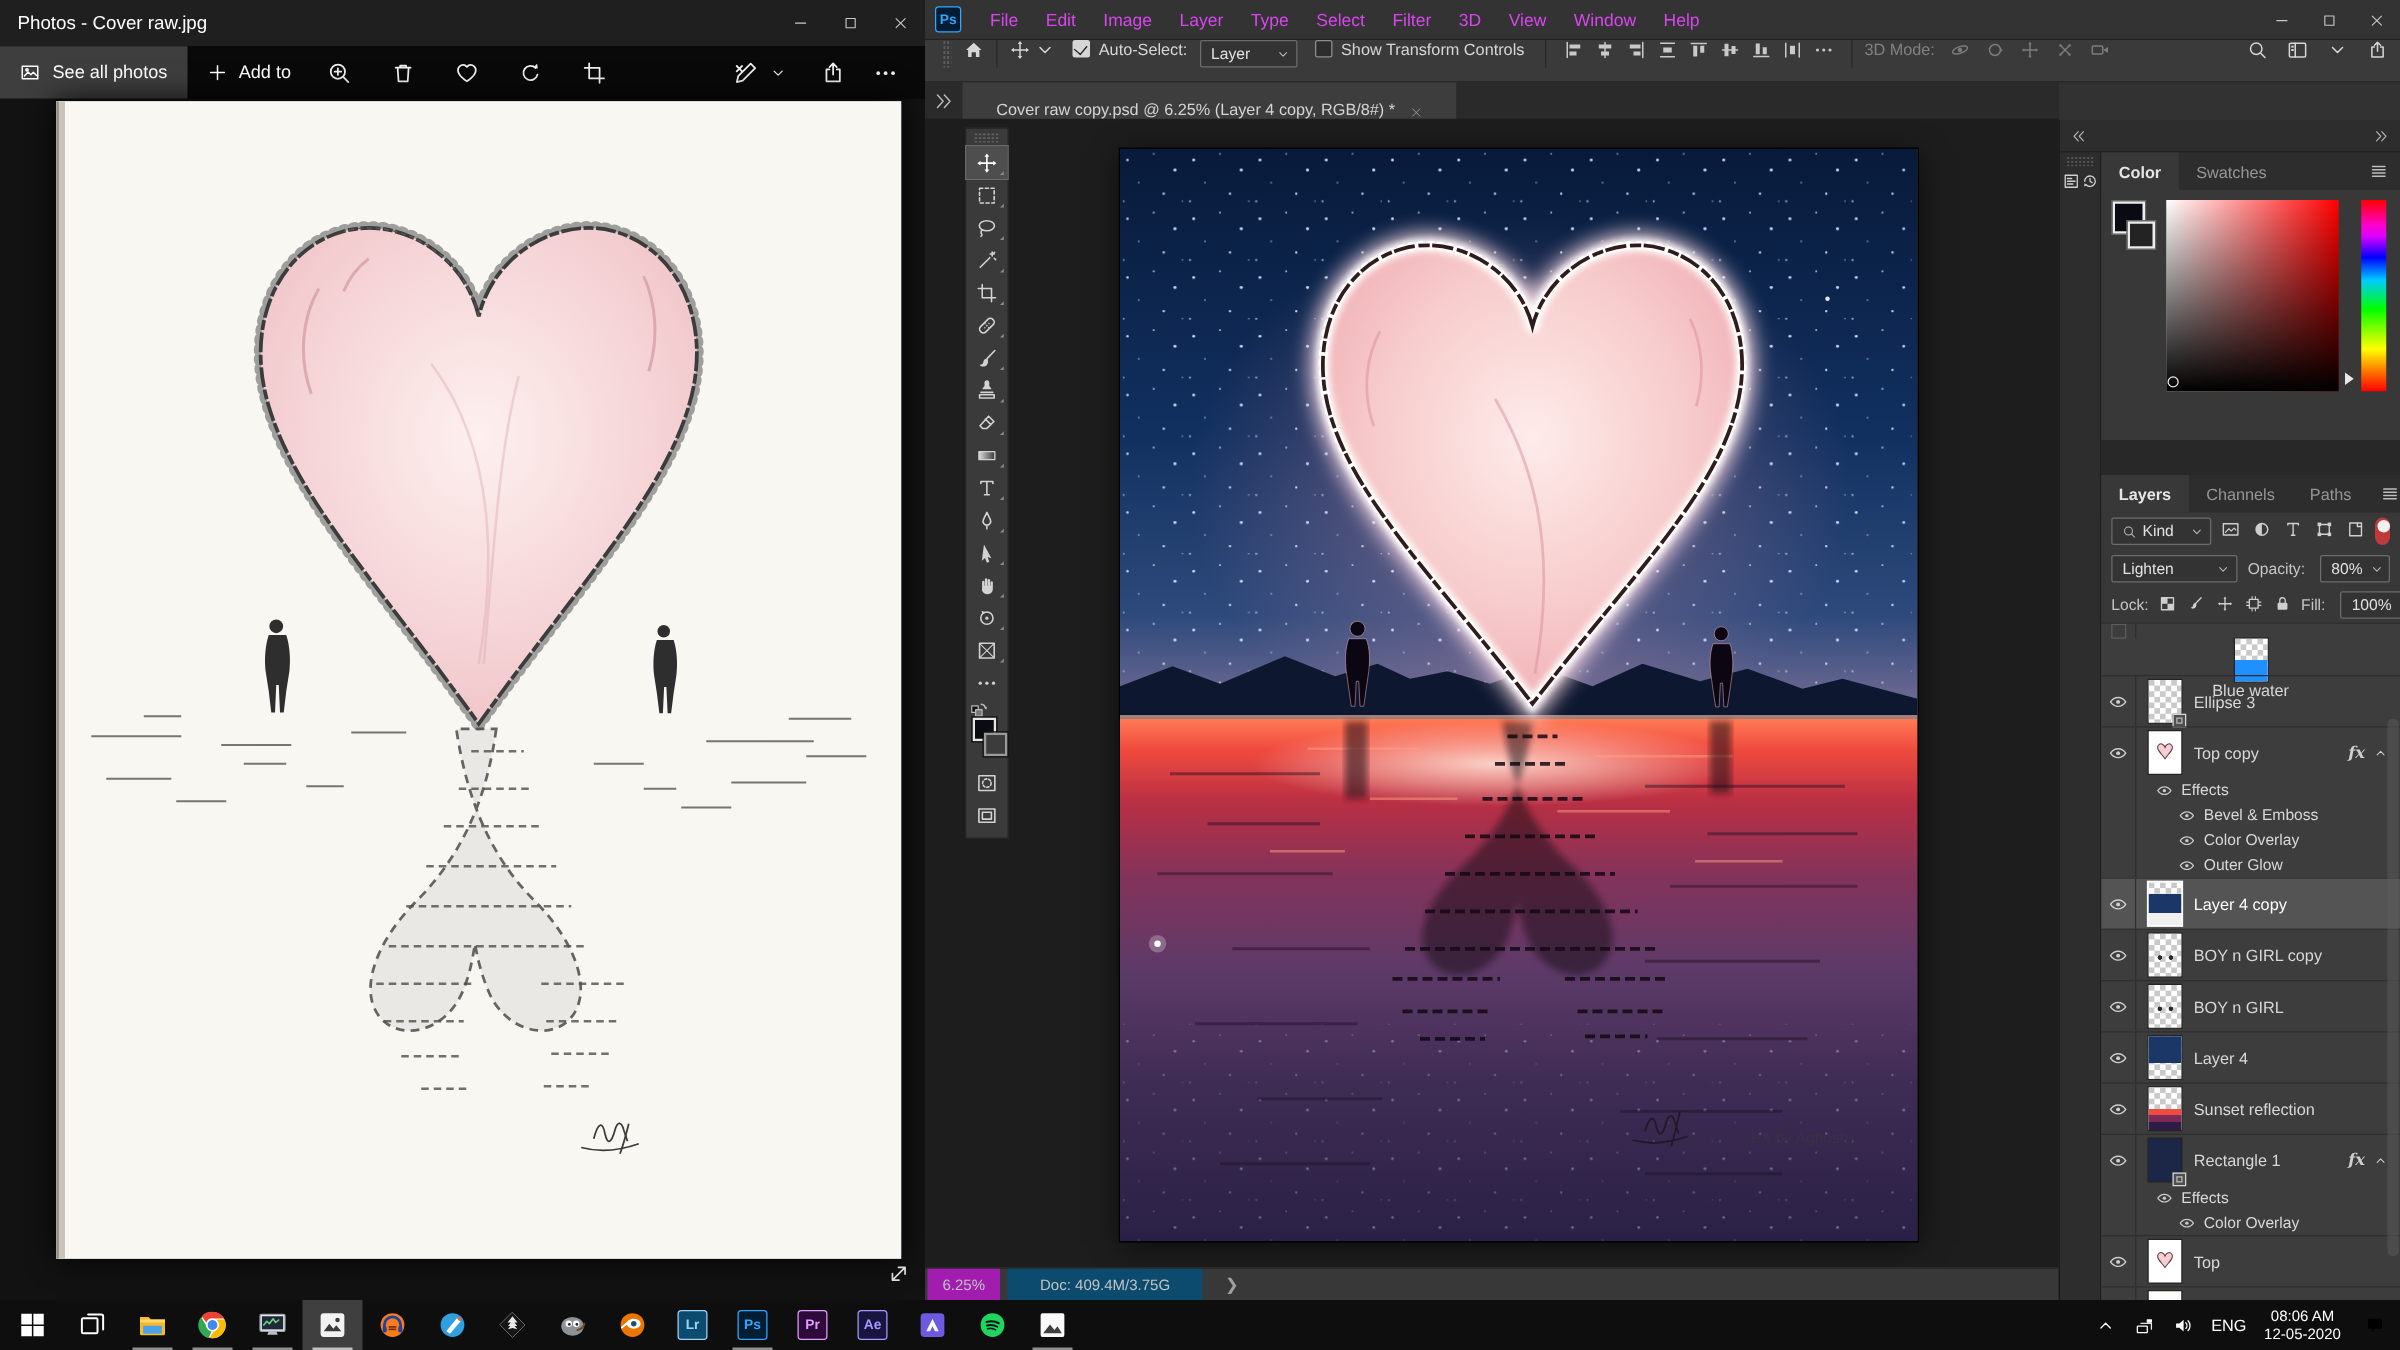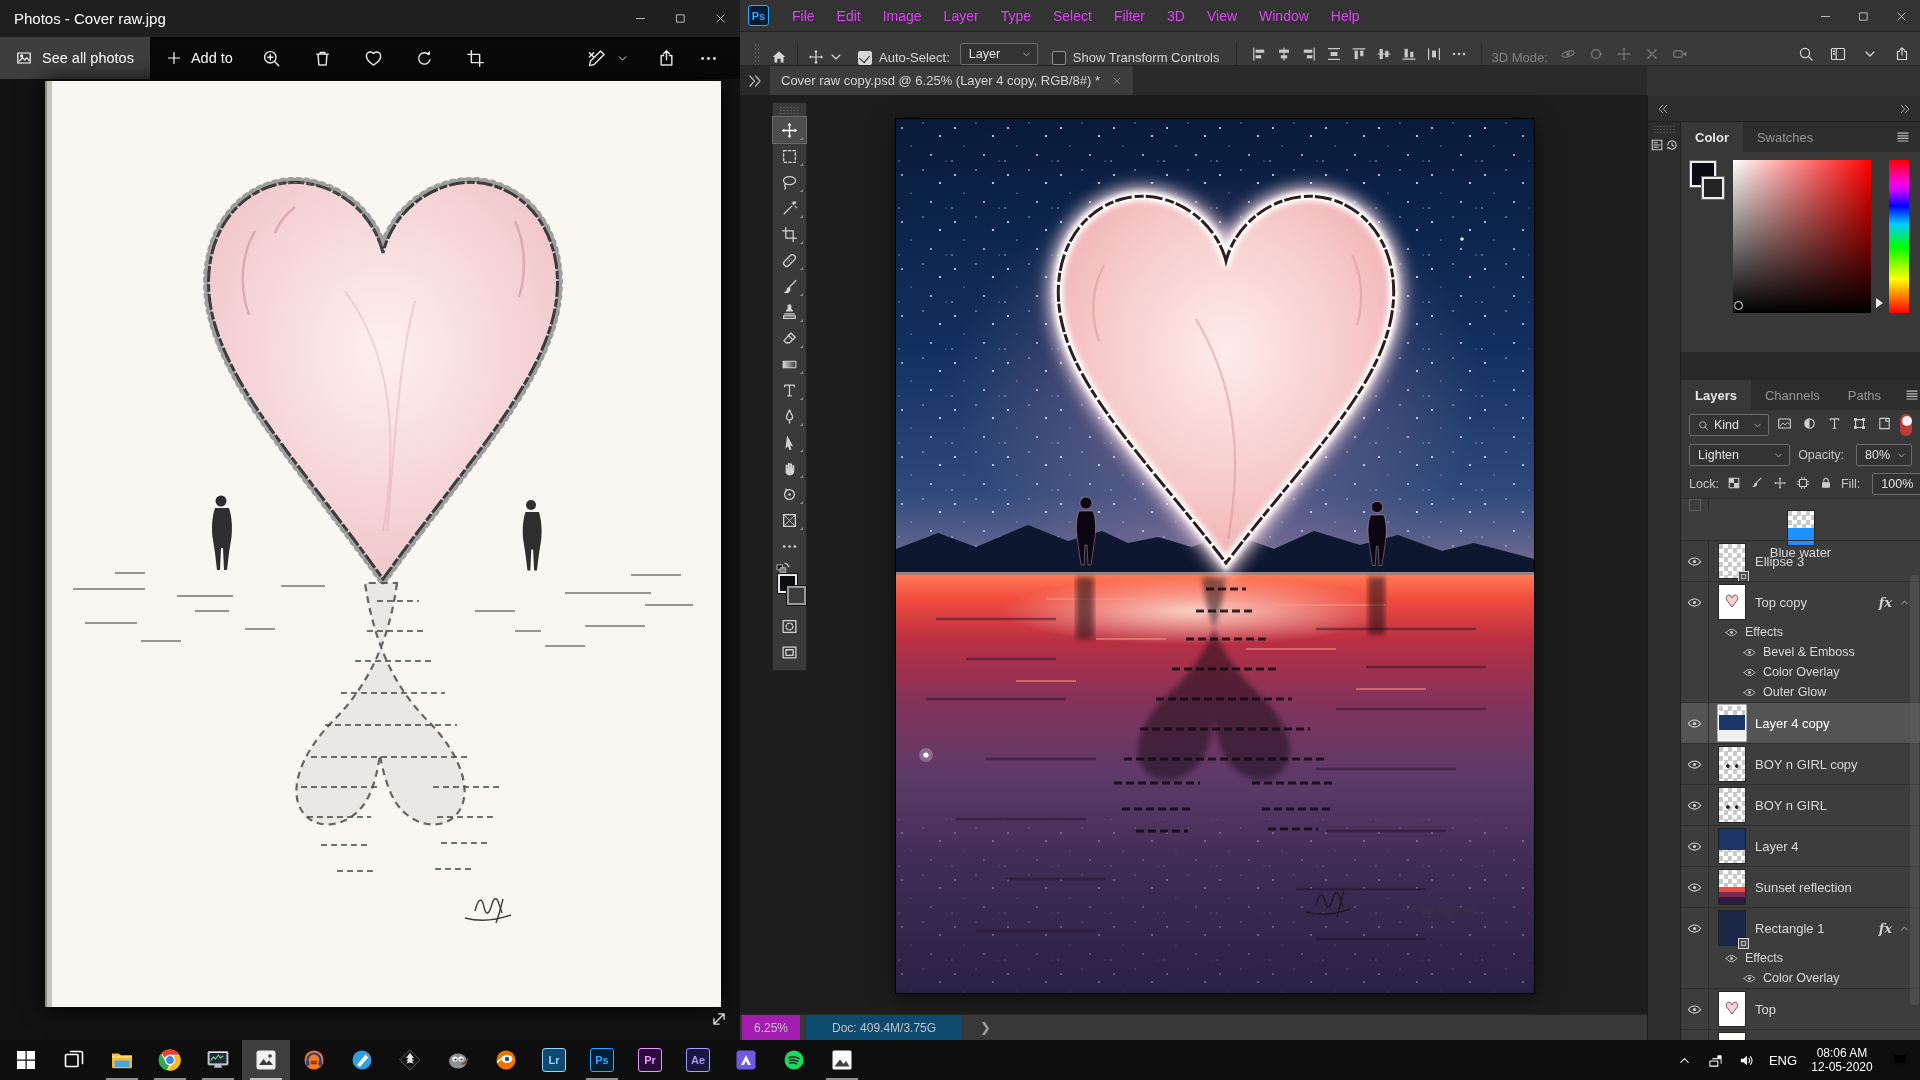--- a/index.html
+++ b/index.html
@@ -29,36 +29,36 @@
   .pw-resize svg{width:18px;height:18px;}
 
   
   #ps-window{position:absolute;left:740px;top:0;width:1180px;height:1040px;background:#323232;}
   .ps-menubar{position:relative;height:32px;background:#333;display:flex;align-items:center;border-bottom:1px solid #222;}
   .ps-logo{width:21px;height:21px;margin:0 4px 0 8px;background:#001d34;border:1.5px solid #31a8ff;border-radius:3px;color:#31a8ff;font-size:11px;font-weight:bold;display:flex;align-items:center;justify-content:center;}
   #ps-menus{display:flex;margin-left:8px;}
   .menu-item{padding:0 11px;font-size:14px;color:#d946ef;line-height:32px;}
   .ps-ctrls{position:absolute;right:0;top:0;height:32px;display:flex;}
   .ps-ctrls .wc{height:32px;width:38px;}
-  .ps-options{height:34px;background:#3a3a3a;border-bottom:1px solid #242424;display:flex;align-items:flex-end;color:#d6d6d6;font-size:13px;padding-right:10px;}
+  .ps-options{height:34px;background:#3a3a3a;border-bottom:1px solid #242424;display:flex;align-items:flex-start;color:#d6d6d6;font-size:13px;padding-right:10px;}
   .grip{width:7px;height:22px;margin:0 10px 0 14px;background-image:radial-gradient(#5d5d5d 1px,transparent 1px);background-size:3px 4px;}
   .vsep{width:1px;height:22px;background:#272727;margin:0 10px;flex:none;}
   .cb{width:14px;height:14px;border-radius:2px;flex:none;}
   .cb.on{background:#d6d6d6;position:relative;}
   .cb.on::after{content:"";position:absolute;left:3px;top:2px;width:6px;height:8px;border:solid #1b1b1b;border-width:0 1.8px 1.8px 0;transform:rotate(40deg);}
   .cb.off{background:#2d2d2d;border:1px solid #8f8f8f;}
   .dd{display:flex;align-items:center;justify-content:space-between;background:#333;border:1px solid #6c6c6c;border-radius:2px;height:22px;padding:0 5px 0 8px;color:#e2e2e2;font-size:12.5px;gap:6px;}
   .dd .icw svg{width:11px;height:11px;color:#bbb;}
   .opt-gap{width:14px;flex:none;}
   #align-group{display:flex;gap:9px;margin-left:4px;color:#c9c9c9;}
   #mode3d-group{display:flex;gap:12px;align-items:center;opacity:.42;}
   #opt-right{margin-left:auto;display:flex;gap:16px;align-items:center;color:#d8d8d8;}
   .ps-tabrow{height:30px;background:#2a2a2a;display:flex;align-items:stretch;border-bottom:1px solid #1e1e1e;width:907px;}
   .tab-exp{display:flex;align-items:center;padding:0 7px;color:#b9b9b9;}
-  .ps-tab{display:flex;align-items:center;gap:12px;background:#3d3d3d;padding:0 11px;font-size:13px;color:#d4d4d4;}
+  .ps-tab{display:flex;align-items:flex-end;gap:12px;background:#3d3d3d;padding:0 27px;font-size:13px;color:#d4d4d4;}
   .ps-tab .icw svg{width:10px;height:10px;color:#9c9c9c;}
   .ps-below{position:absolute;top:96px;left:0;right:0;bottom:0;}
   .canvas-area{position:absolute;left:0;top:0;right:273px;bottom:0;background:#1d1d1d;}
   .art-frame{position:absolute;left:156px;top:23px;width:638px;height:874px;box-shadow:0 0 0 1px #000,0 4px 22px rgba(0,0,0,.6);}
   .art-frame svg{width:100%;height:100%;display:block;}
   .ps-status{position:absolute;left:0;right:0;bottom:0;height:26px;background:#383838;border-top:1px solid #262626;display:flex;align-items:center;font-size:12px;color:#c3c3c3;}
   .st-zoom{background:#a21caf;height:100%;display:flex;align-items:center;padding:0 12px;margin-left:2px;}
   .st-doc{background:#0c4a6e;height:100%;display:flex;align-items:center;padding:0 26px;margin-left:6px;}
   .st-chev{margin-left:18px;color:#9f9f9f;font-size:13px;}
 

